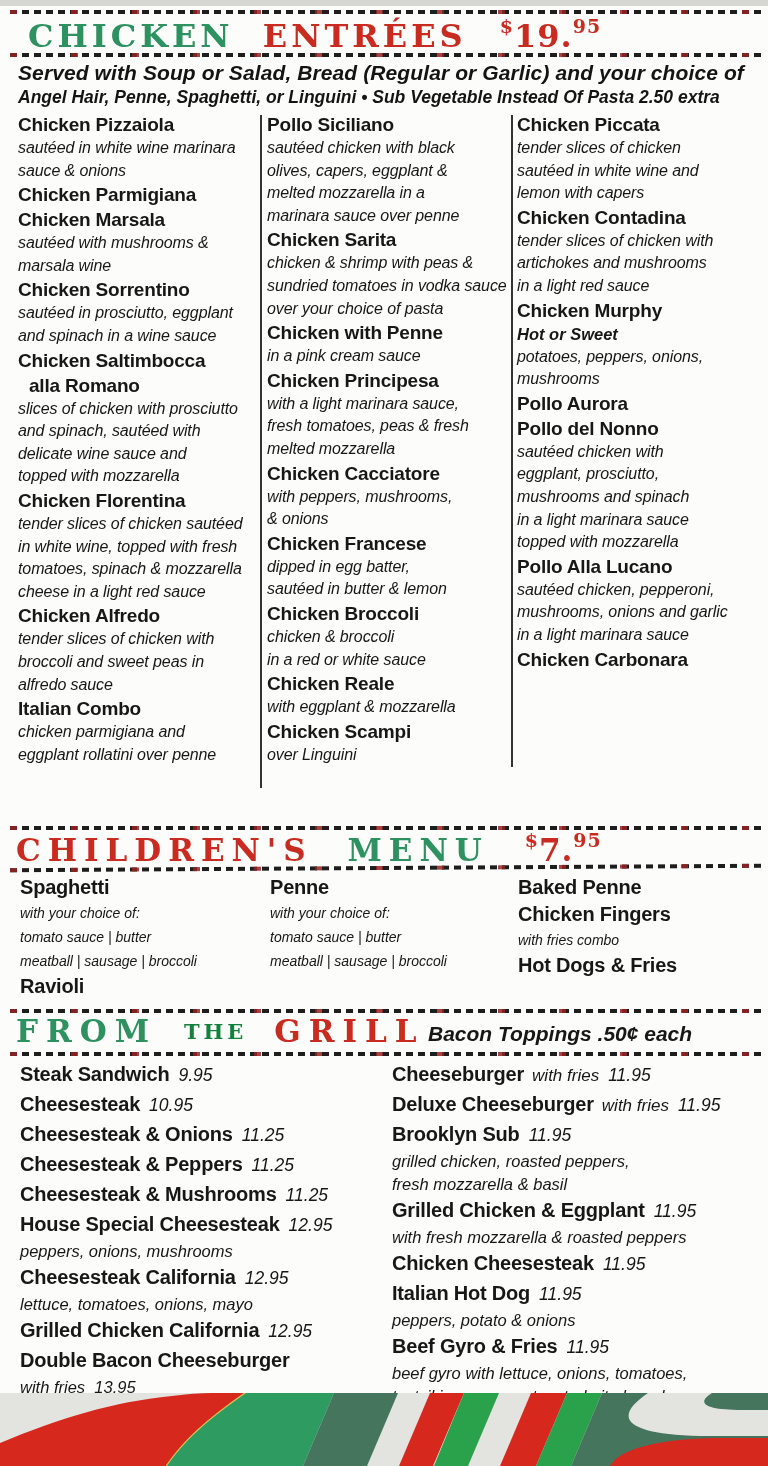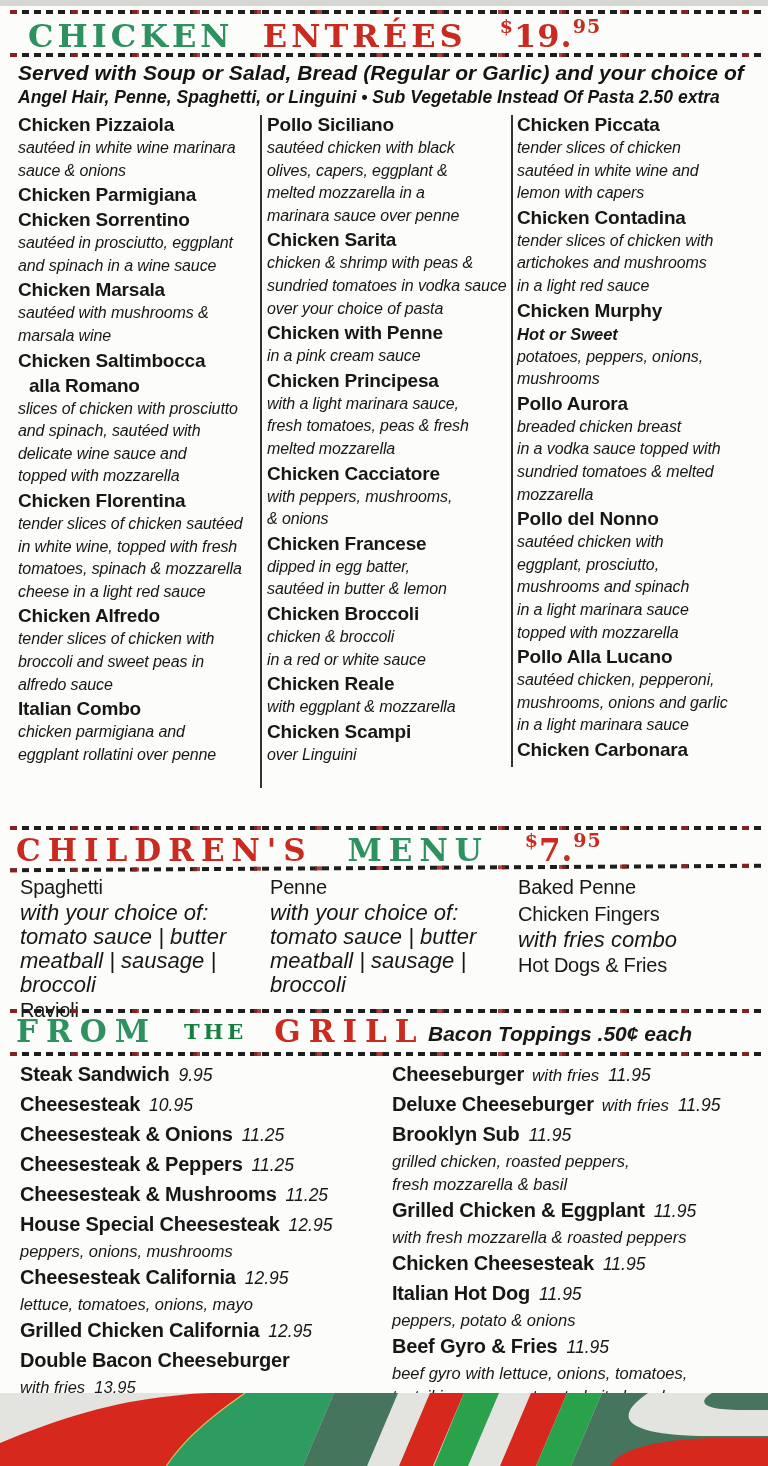--- a/index.html
+++ b/index.html
@@ -30,22 +30,22 @@
   .subt .l2{font-size:17.5px;line-height:24px;}
   .ecol{position:absolute;top:112px;}
   .vdiv{position:absolute;width:1.5px;background:#333;}
   .en{font-size:19px;font-weight:700;line-height:24px;letter-spacing:-.2px;margin-top:1px;}
   .en2{padding-left:11px;}
   .esub{font-size:16.5px;font-weight:700;font-style:italic;line-height:23px;}
   .ed{font-size:16px;font-style:italic;line-height:22.6px;white-space:pre-line;letter-spacing:-.1px;}
 
   
   .ccol{position:absolute;top:874px;}
-  .cn{font-size:20px;font-weight:400;line-height:27px;letter-spacing:-.2px;}
-  .cl{font-size:22px;font-style:italic;line-height:24px;}
+  .cn{font-size:20px;font-weight:700;line-height:27px;letter-spacing:-.2px;}
+  .cl{font-size:14px;font-style:italic;line-height:24px;}
 
   
   .gnote{position:absolute;top:1022px;left:428px;font-size:21px;font-style:italic;font-weight:700;}
   .gcol{position:absolute;top:1060px;}
   .gl{line-height:29px;white-space:nowrap;}
   .gn{font-size:20px;font-weight:700;letter-spacing:-.2px;}
   .gsub{font-size:17px;font-style:italic;margin-left:8px;}
   .gp{font-size:17.5px;font-style:italic;margin-left:9px;}
   .gd{font-size:16.5px;font-style:italic;line-height:23px;white-space:pre-line;}
 
@@ -76,28 +76,28 @@
   <div class="ecol" style="left:18px;width:240px">
     <div class="ei">
         <div class="en">Chicken Pizzaiola</div>
         <div class="ed">sautéed in white wine marinara
 sauce &amp; onions</div>
       </div>
     <div class="ei">
         <div class="en">Chicken Parmigiana</div>
       </div>
     <div class="ei">
+        <div class="en">Chicken Marsala</div>
+        <div class="ed">sautéed with mushrooms &amp;
+marsala wine</div>
+      </div>
+    <div class="ei">
         <div class="en">Chicken Sorrentino</div>
         <div class="ed">sautéed in prosciutto, eggplant
 and spinach in a wine sauce</div>
-      </div>
-    <div class="ei">
-        <div class="en">Chicken Marsala</div>
-        <div class="ed">sautéed with mushrooms &amp;
-marsala wine</div>
       </div>
     <div class="ei">
         <div class="en">Chicken Saltimbocca</div>
         <div class="en en2">alla Romano</div>
         <div class="ed">slices of chicken with prosciutto
 and spinach, sautéed with
 delicate wine sauce and
 topped with mozzarella</div>
       </div>
     <div class="ei">
@@ -183,24 +183,20 @@
 in a light red sauce</div>
       </div>
     <div class="ei">
         <div class="en">Chicken Murphy</div>
         <div class="esub">Hot or Sweet</div>
         <div class="ed">potatoes, peppers, onions,
 mushrooms</div>
       </div>
     <div class="ei">
         <div class="en">Pollo Aurora</div>
-        <div class="ed">breaded chicken breast
-in a vodka sauce topped with
-sundried tomatoes &amp; melted
-mozzarella</div>
       </div>
     <div class="ei">
         <div class="en">Pollo del Nonno</div>
         <div class="ed">sautéed chicken with
 eggplant, prosciutto,
 mushrooms and spinach
 in a light marinara sauce
 topped with mozzarella</div>
       </div>
     <div class="ei">

